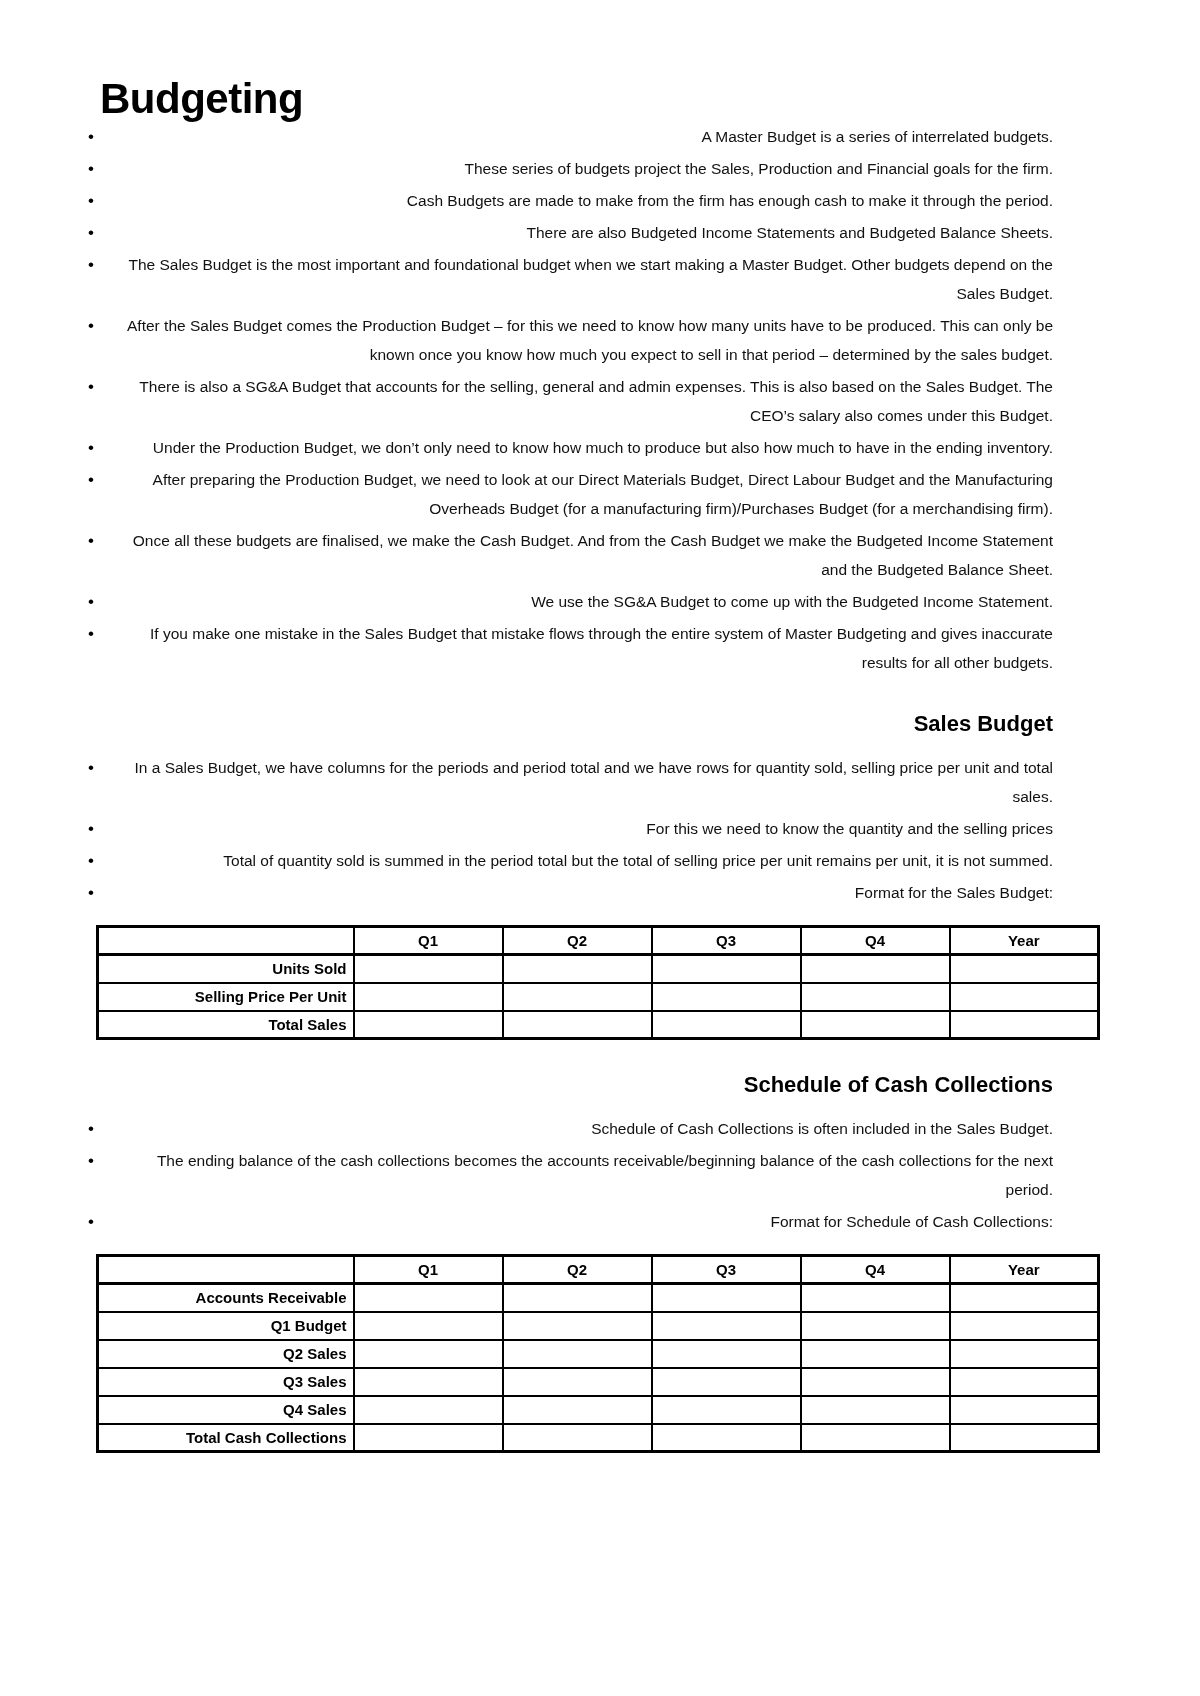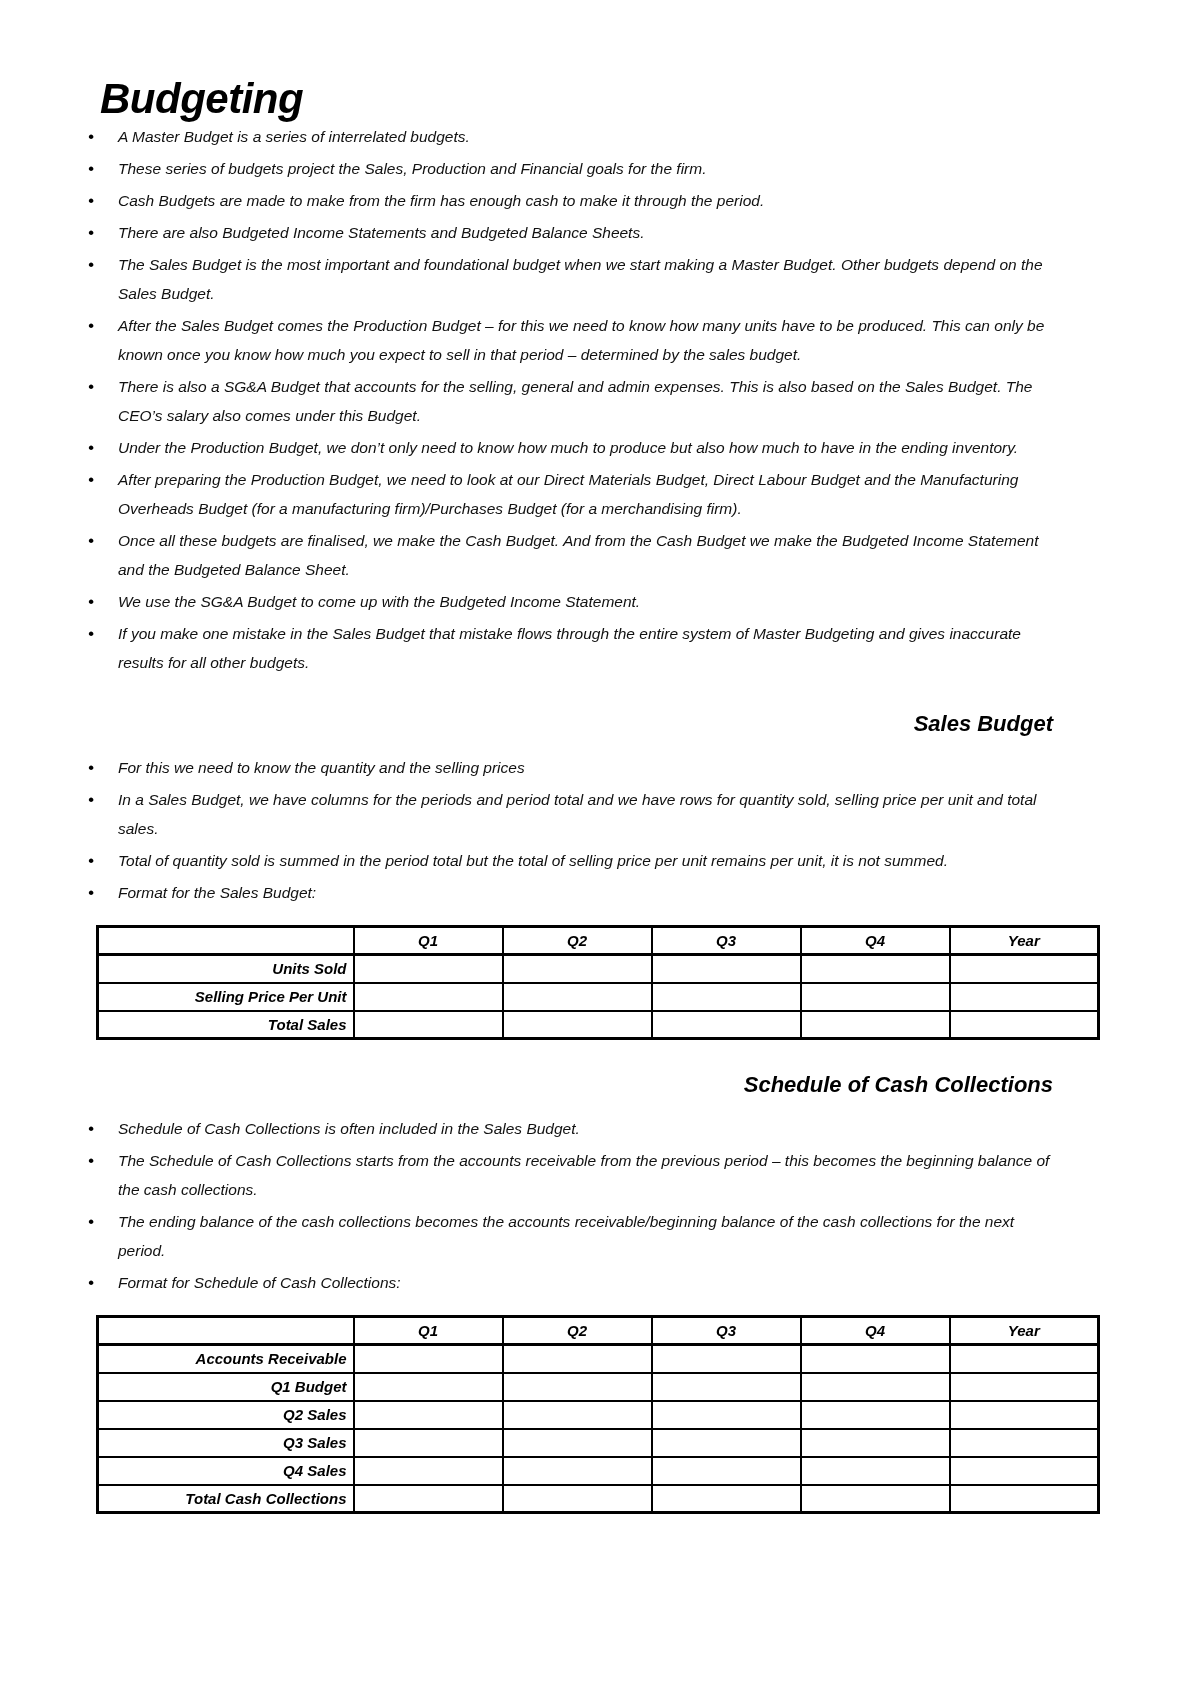--- a/index.html
+++ b/index.html
@@ -9,34 +9,34 @@
     height: 1696px;
     background: #ffffff;
     color: #111111;
     font-family: "Liberation Sans", "DejaVu Sans", sans-serif;
     overflow: hidden;
   }
   .page {
     width: 1156px;
     height: 1696px;
     padding: 56px 103px 40px 96px;
-    font-style: italic;
   }
   .doc-title {
     font-size: 42px;
     font-weight: bold;
     letter-spacing: -0.5px;
     margin: 20px 0 0 4px;
     line-height: 46px;
     color: #000000;
   }
   ul.bullets {
     list-style: none;
     margin: 0;
     padding: 0;
+    text-align: right;
   }
   .intro-list { margin-top: 32px; }
   ul.bullets li {
     position: relative;
     padding-left: 22px;
     font-size: 15.5px;
     line-height: 29px;
     margin-bottom: 3px;
     color: #111111;
   }
@@ -120,23 +120,23 @@
 
       <li>We use the SG&amp;A Budget to come up with the Budgeted Income Statement.</li>
 
       <li>If you make one mistake in the Sales Budget that mistake flows through the entire system of Master Budgeting and gives inaccurate results for all other budgets.</li>
     </ul>
 
   <div>
     <h2 class="section-heading first">Sales Budget</h2>
     <ul class="bullets section-list">
 
+        <li>In a Sales Budget, we have columns for the periods and period total and we have rows for quantity sold, selling price per unit and total sales.</li>
+
         <li>For this we need to know the quantity and the selling prices</li>
-
-        <li>In a Sales Budget, we have columns for the periods and period total and we have rows for quantity sold, selling price per unit and total sales.</li>
 
         <li>Total of quantity sold is summed in the period total but the total of selling price per unit remains per unit, it is not summed.</li>
 
         <li>Format for the Sales Budget:</li>
       </ul>
     <table class="budget-table">
       <colgroup>
         <col class="label-col">
           <col class="data-col">
           <col class="data-col">
@@ -191,21 +191,20 @@
         </tbody>
     </table>
   </div>
 
   <div>
     <h2 class="section-heading">Schedule of Cash Collections</h2>
     <ul class="bullets section-list">
 
         <li>Schedule of Cash Collections is often included in the Sales Budget.</li>
 
-        <li>The Schedule of Cash Collections starts from the accounts receivable from the previous period – this becomes the beginning balance of the cash collections.</li>
 
         <li>The ending balance of the cash collections becomes the accounts receivable/beginning balance of the cash collections for the next period.</li>
 
         <li>Format for Schedule of Cash Collections:</li>
       </ul>
     <table class="budget-table">
       <colgroup>
         <col class="label-col">
           <col class="data-col">
           <col class="data-col">

